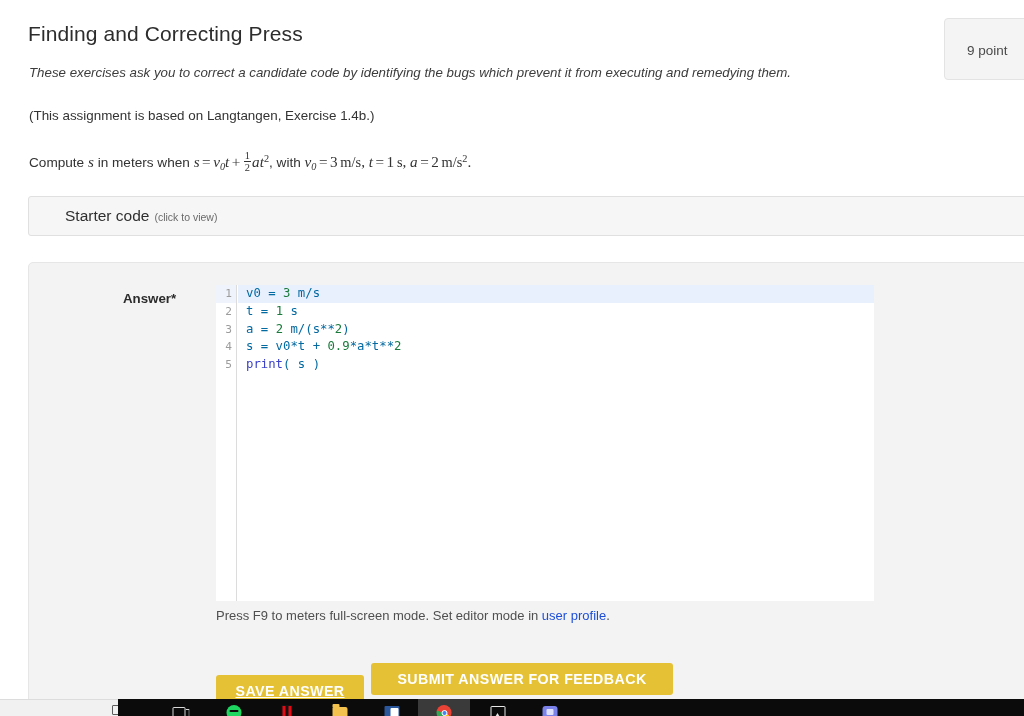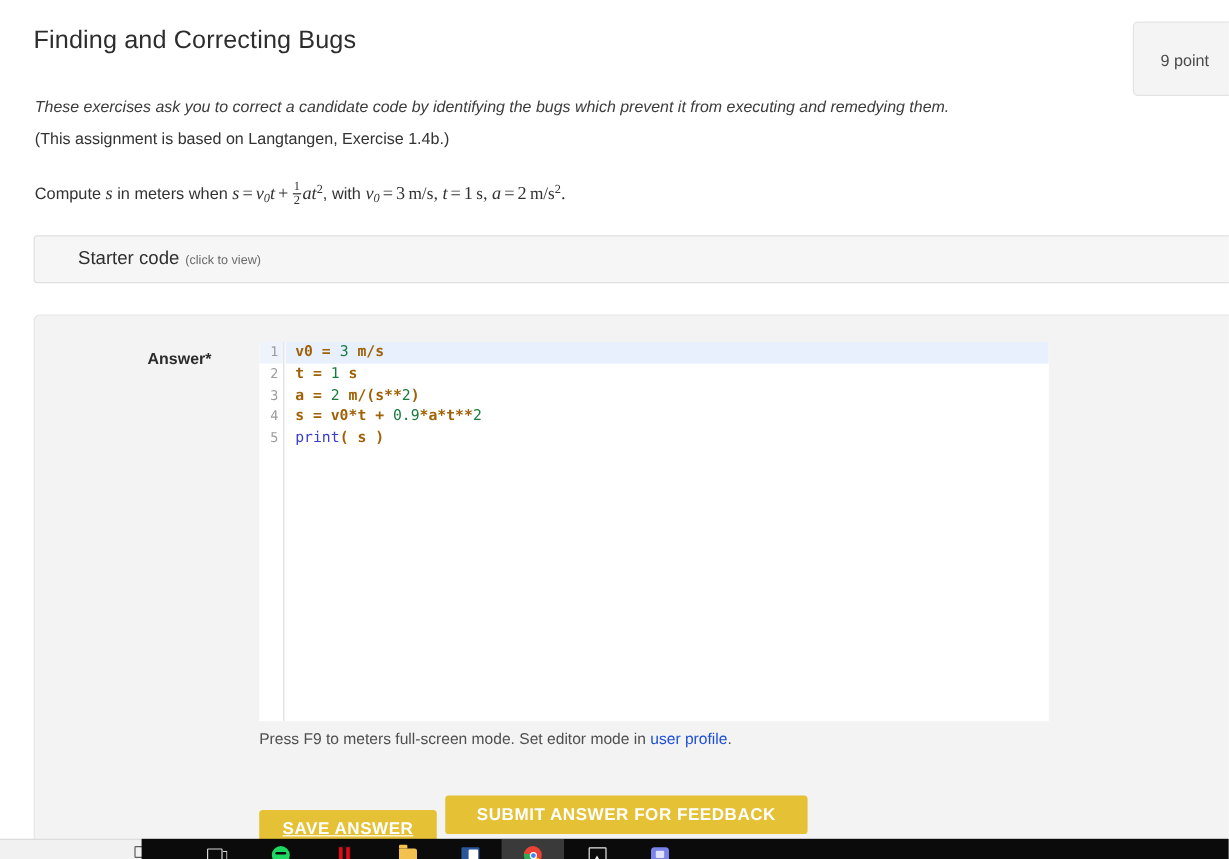--- a/index.html
+++ b/index.html
@@ -37,21 +37,20 @@
   }
 
   
   .intro-italic {
     position: absolute;
     left: 29px; top: 65px;
     font-size: 13.3px;
     font-style: italic;
     color: #3c3c3c;
     white-space: nowrap;
-    margin-top: 16px;
   }
   .intro-note {
     position: absolute;
     left: 29px; top: 108px;
     font-size: 13.4px;
     color: #333;
     white-space: nowrap;
   }
 
   
@@ -162,21 +161,21 @@
     line-height: 17.8px;
     font-family: "DejaVu Sans Mono", monospace;
     font-size: 11.2px;
     color: #9c9c9c;
     text-align: right;
     padding-right: 4px;
   }
   .gutter-num.active { background: #eef3fc; }
   .tok-num { color: #1a7a3c; }
   .tok-fn  { color: #3a40c9; }
-  .tok-op  { color: #a16207; font-weight: bold; }
+  .tok-op  { color: #0369a1; }
 
   .editor-hint {
     position: absolute;
     left: 187px; top: 345px;
     font-size: 13px;
     color: #4f4f4f;
   }
   .editor-hint a {
     color: #1d4ed8;
     text-decoration: none;
@@ -274,21 +273,21 @@
   .ic-purple { position:absolute; left:1px; top:2px; width:15px; height:13px;
                background:#7b83eb; border-radius:3px; }
   .ic-purple:after { content:""; position:absolute; left:4px; top:3px; width:7px; height:6px;
                background:#dfe1fb; border-radius:1px;}
 </style>
 </head>
 <body>
 
 <div id="root">
 
-  <div class="page-title">Finding and Correcting Bugs</div>
+  <div class="page-title">Finding and Correcting Press</div>
 
   <div class="point-badge">
     <span>9 point</span>
   </div>
 
   <div class="intro-italic">These exercises ask you to correct a candidate code by identifying the bugs which prevent it from executing and remedying them.</div>
   <div class="intro-note">(This assignment is based on Langtangen, Exercise 1.4b.)</div>
 
   <div class="math-line">
     <span>Compute</span>

